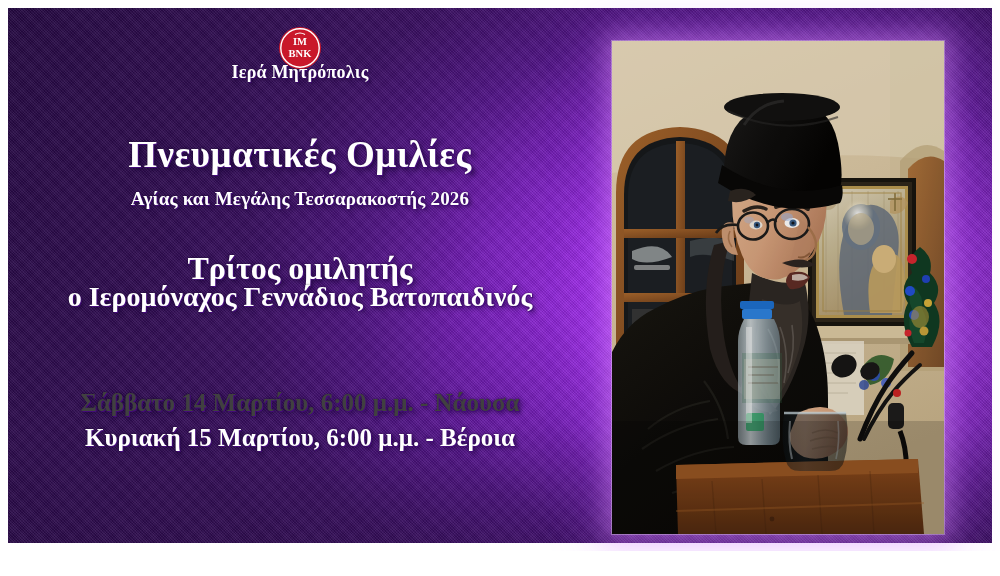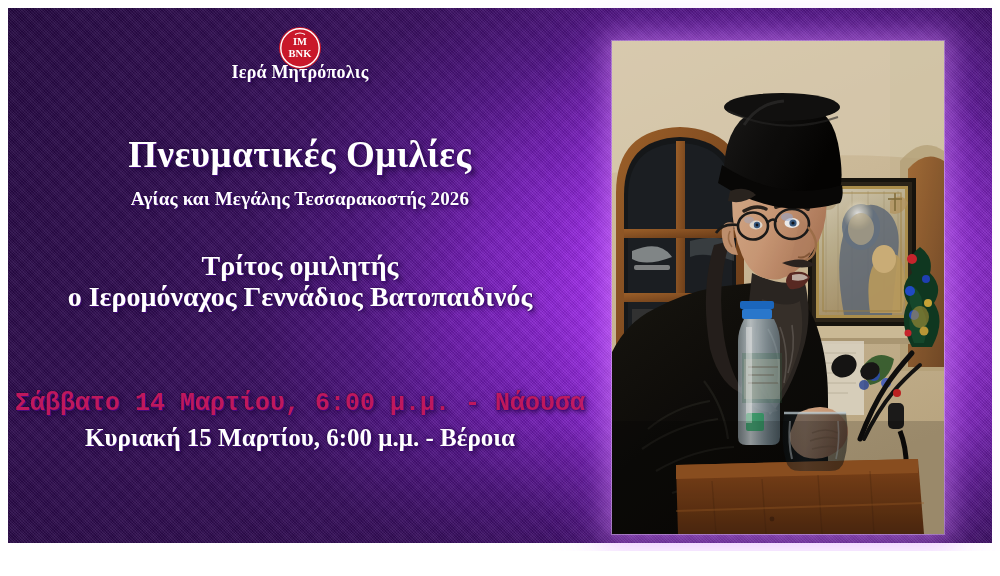--- a/index.html
+++ b/index.html
@@ -110,45 +110,44 @@
     text-shadow:
       1px 1px 0 rgba(70,12,125,.95),
       2px 2px 4px rgba(28,3,58,.88),
       0 0 2px rgba(0,0,0,.5);
   }
 
   .speaker-1{
     position:absolute;left:0;top:250px;width:600px;
     color:#ffffff;
     font-weight:bold;
-    font-size:28px;
+    font-size:32px;
     text-shadow:
       1px 1px 0 rgba(70,12,125,.95),
       2px 2px 5px rgba(28,3,58,.9),
       0 0 2px rgba(0,0,0,.5);
   }
   .speaker-2{
     position:absolute;left:0;top:281px;width:600px;
     color:#ffffff;
     font-weight:bold;
     font-size:28px;
     text-shadow:
       1px 1px 0 rgba(70,12,125,.95),
       2px 2px 5px rgba(28,3,58,.9),
       0 0 2px rgba(0,0,0,.5);
   }
 
   .date-1{
     position:absolute;left:0;top:389px;width:600px;
-    color:#be185d;font-weight:bold;font-size:25px;
+    color:#404040;font-weight:bold;font-size:25px;
     text-shadow:
       1px 1px 0 rgba(70,12,125,.95),
       2px 2px 5px rgba(28,3,58,.9),
       0 0 2px rgba(0,0,0,.5);
-    font-family: Liberation Mono, monospace;
   }
   .date-2{
     position:absolute;left:0;top:424px;width:600px;
     color:#ffffff;font-weight:bold;font-size:25px;
     text-shadow:
       1px 1px 0 rgba(70,12,125,.95),
       2px 2px 5px rgba(28,3,58,.9),
       0 0 2px rgba(0,0,0,.5);
     text-align: center;
   }

